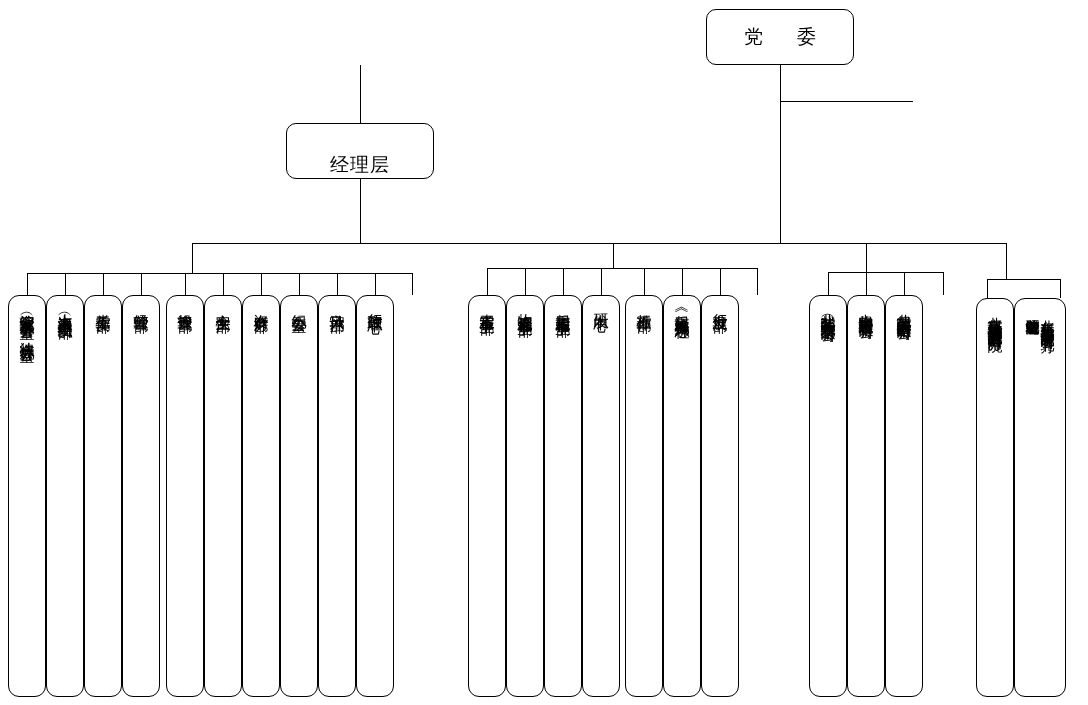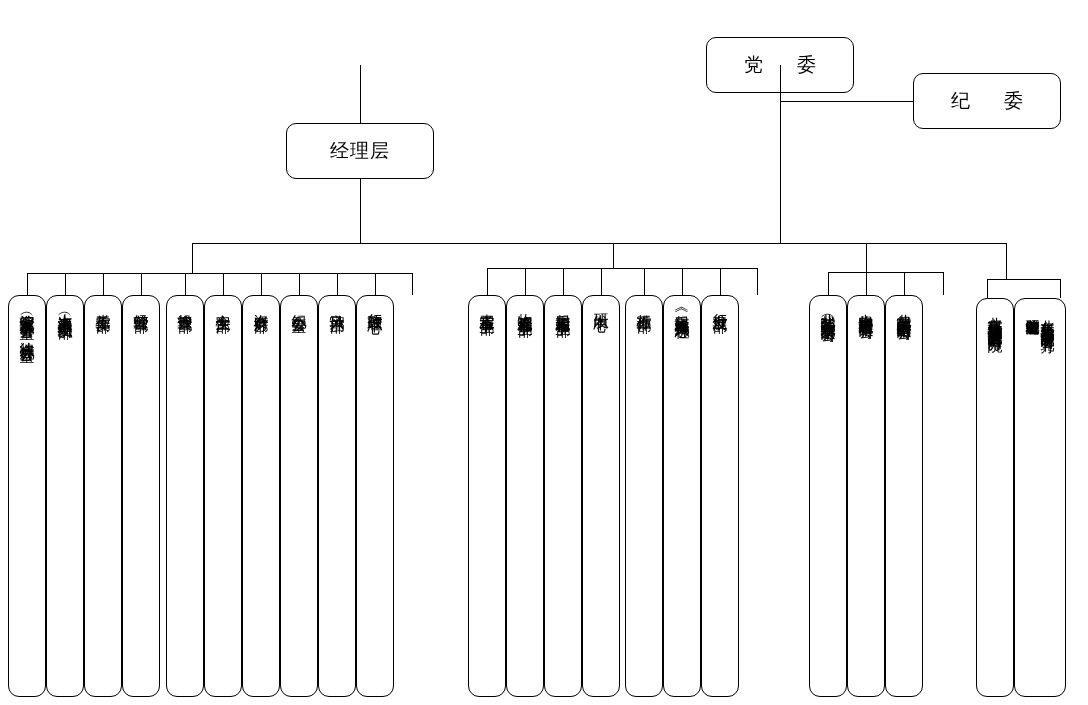--- a/index.html
+++ b/index.html
@@ -84,31 +84,28 @@
     height: 1px;
     background: #000000;
   }
 </style>
 </head>
 <body>
 
 <div id="chart-root">
 
 
-  <div class="top-box" style="left:286px; top:123px; width:148px; height:56px;">
+  <div class="top-box" style="left:286px; top:123px; width:148px; height:56px;align-items:flex-end;">
     <span class="lbl">经理层</span>
   </div>
 
-  <div class="top-box spaced" style="left:706px; top:9px; width:148px; height:56px;margin-top:28px;">
+  <div class="top-box spaced" style="left:706px; top:9px; width:148px; height:56px;">
     <span class="lbl">党  委</span>
   </div>
 
-  <div class="top-box spaced" style="left:913px; top:73px; width:148px; height:56px;">
-    <span class="lbl">纪  委</span>
-  </div>
 
   <div class="vline" style="left:360px; top:65px; height:58px;"></div>
 
   <div class="vline" style="left:780px; top:65px; height:178px;"></div>
   <div class="hline" style="left:780px; top:101px; width:133px;"></div>
 
   <div class="vline" style="left:360px; top:179px; height:64px;"></div>
 
   <div class="hline" style="left:192px; top:243px; width:814px;"></div>
 

